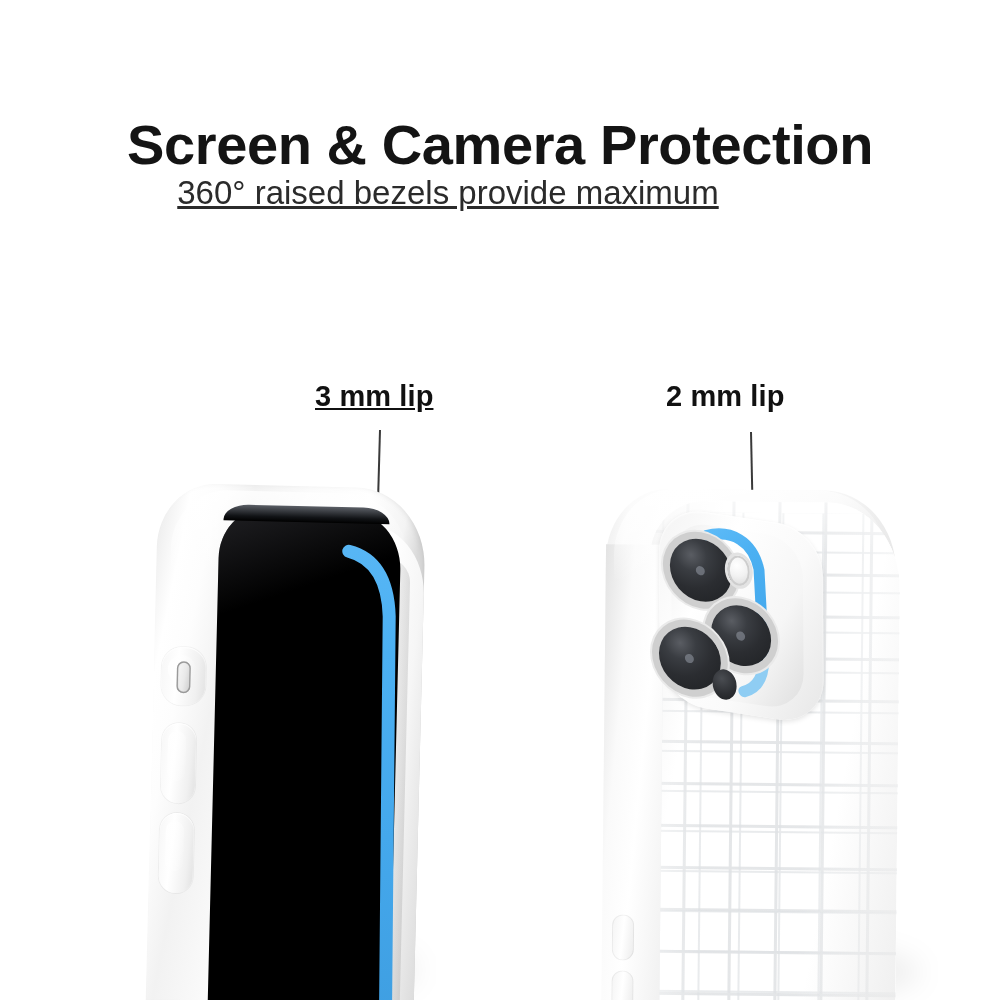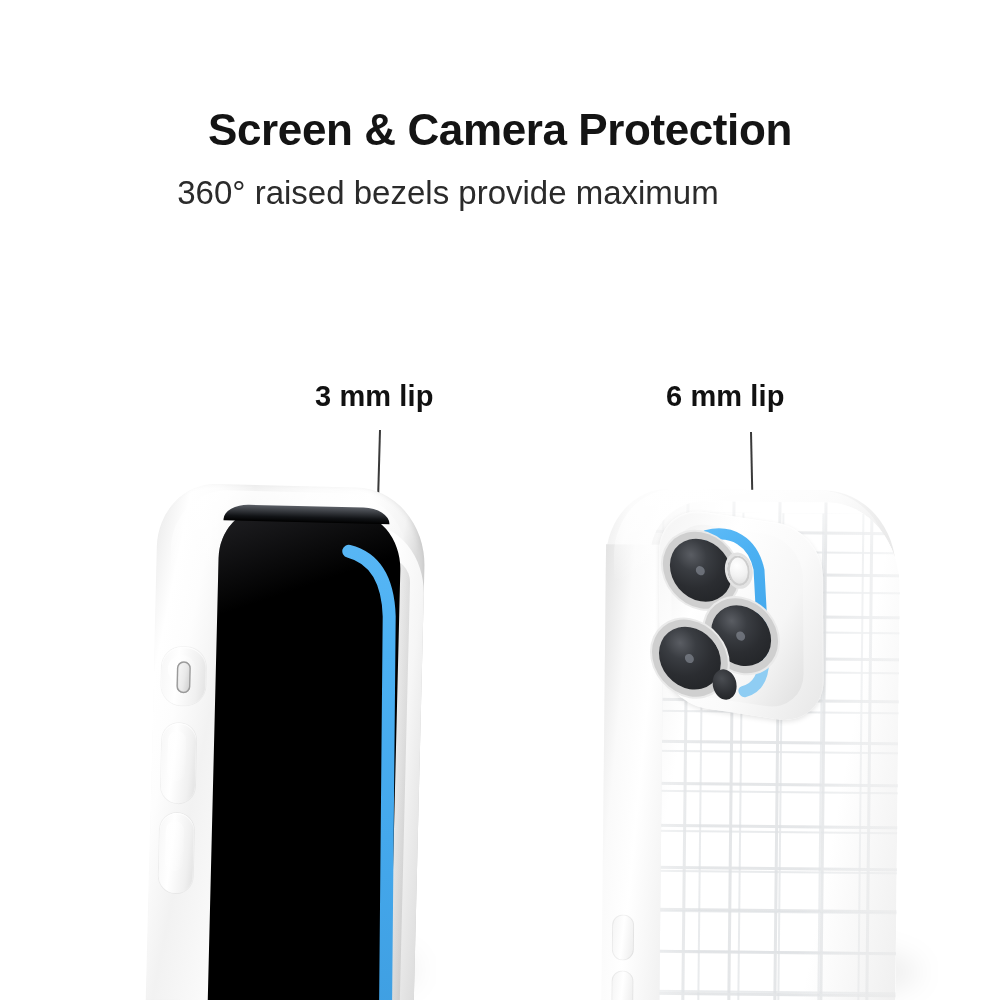--- a/index.html
+++ b/index.html
@@ -22,50 +22,51 @@
     overflow: hidden;
   }
 
   
   .headline {
     position: absolute;
     left: 0;
     top: 78px;
     width: 1000px;
     text-align: center;
-    font-size: 44px;
+    font-size: 56px;
     font-weight: bold;
     letter-spacing: -0.4px;
     color: #141414;
     line-height: 1.05;
     white-space: nowrap;
   }
   .subhead {
     position: absolute;
     left: 0;
     top: 170px;
     width: 896px;
     text-align: center;
     font-size: 33px;
     font-weight: normal;
     color: #2b2b2b;
     line-height: 1.38;
+    text-decoration: underline;
   }
   .subhead .ln { display: block; }
 
   
   .callout-label {
     position: absolute;
     font-size: 29px;
     font-weight: bold;
     color: #111111;
     white-space: nowrap;
     letter-spacing: 0.1px;
   }
-  #label-left  { left: 315px; top: 380px; }
+  #label-left  { left: 315px; top: 380px; text-decoration: underline; }
   #label-right { left: 666px; top: 380px; }
 
   .leader {
     position: absolute;
     background: #3a3a3a;
     width: 1.6px;
     transform-origin: top center;
   }
   #leader-left  { left: 379px; top: 430px; height: 212px; transform: rotate(1.6deg); }
   #leader-right { left: 750px; top: 432px; height: 119px; transform: rotate(-1.2deg); }
@@ -396,21 +397,21 @@
 
   <h1 class="headline">Screen &amp; Camera Protection</h1>
 
   <div class="subhead">
     <span class="ln">360° raised bezels provide maximum</span>
   </div>
 
   <div class="callout-label" id="label-left">3 mm lip</div>
   <div class="leader" id="leader-left"></div>
 
-  <div class="callout-label" id="label-right">6 mm lip</div>
+  <div class="callout-label" id="label-right">2 mm lip</div>
   <div class="leader" id="leader-right"></div>
 
   <div class="soft-shadow" style="left:168px;top:940px;width:250px;height:60px;"></div>
 
   <div id="phone-left">
 
     <div class="l-shell"></div>
     <div class="l-rim"></div>
 
     <div class="l-lip"></div>

